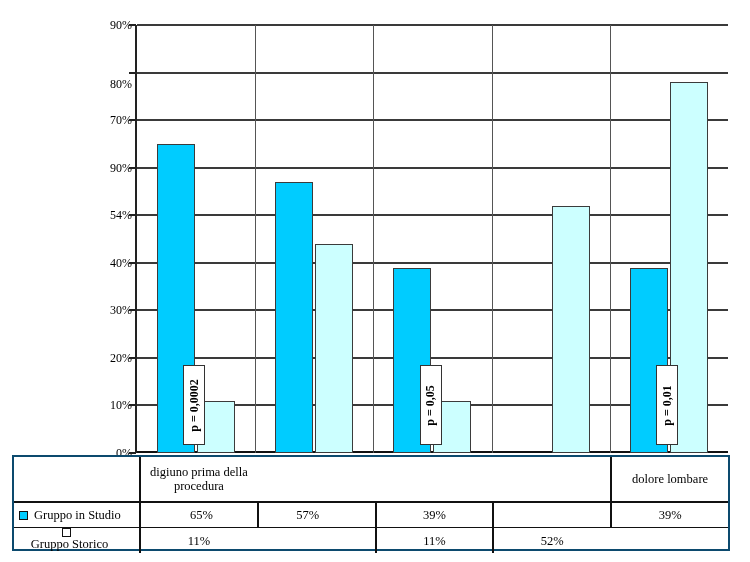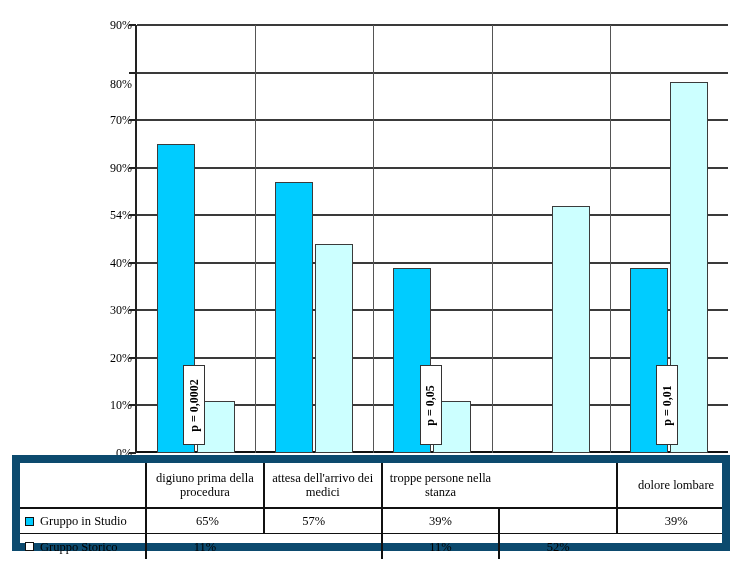--- a/index.html
+++ b/index.html
@@ -60,21 +60,21 @@
     white-space:nowrap;
     font-size:12px;
     font-family:"Liberation Serif", serif;
     font-weight:bold;
   }
 
   
   .table{
     position:absolute;left:12px;top:455px;
     width:718px;height:96px;
-    border:8px solid #0c4a6e;
+    border:2px solid #0c4a6e;
     box-sizing:border-box;
   }
   .trow{position:absolute;left:0;width:100%;box-sizing:border-box;}
   .trow.r0{top:0;height:44px;}
   .trow.r1{top:44px;height:26px;border-top:2px solid #111;}
   .trow.r2{top:70px;height:26px;border-top:1px solid #111;}
 
   .cell{
     position:absolute;top:0;height:100%;
     box-sizing:border-box;
@@ -177,43 +177,37 @@
           <span>p = 0,01</span>
         </div>
       </div>
   </div>
 
   <div class="table" id="datatable">
       <div class="trow r0">
         <div class="cell vline" style="left: 125px; width: 117.8px;">
           <span class="hdrtxt">digiuno prima della procedura</span>
         </div>
-        <div class="cell vline" style="left: 242.8px; width: 117.8px;">
-          <span class="hdrtxt">attesa dell'arrivo dei medici</span>
-        </div>
-        <div class="cell vline" style="left: 360.6px; width: 117.8px;">
-          <span class="hdrtxt">troppe persone nella stanza</span>
-        </div>
         <div class="cell vline" style="left: 596.2px; width: 117.8px;">
           <span class="hdrtxt">dolore lombare</span>
         </div>
       </div>
       <div class="trow r1">
         <div class="cell legend" style="left: 0px; width: 111px;">
           <div class="sw s0"></div>
           <span>Gruppo in Studio</span>
         </div>
         <div class="cell vline" style="left: 125px; width: 117.8px; padding-left: 8px;">65%</div>
         <div class="cell vline" style="left: 242.8px; width: 100px;">57%</div>
         <div class="cell vline" style="left: 360.6px; width: 117.8px;">39%</div>
         <div class="cell vline" style="left: 478.4px; width: 117.8px;"></div>
         <div class="cell vline" style="left: 596.2px; width: 117.8px;">39%</div>
       </div>
       <div class="trow r2">
-        <div class="cell legend" style="left: 0px; width: 109px;">
+        <div class="cell legend" style="left: 0px; width: 109px; flex-direction: column;">
           <div class="sw s1"></div>
           <span>Gruppo Storico</span>
         </div>
         <div class="cell vline" style="left: 125px; width: 117.8px;">11%</div>
         <div class="cell vline" style="left: 360.6px; width: 117.8px;">11%</div>
         <div class="cell vline" style="left: 478.4px; width: 117.8px;">52%</div>
       </div>
     </div>
 
 </div>

